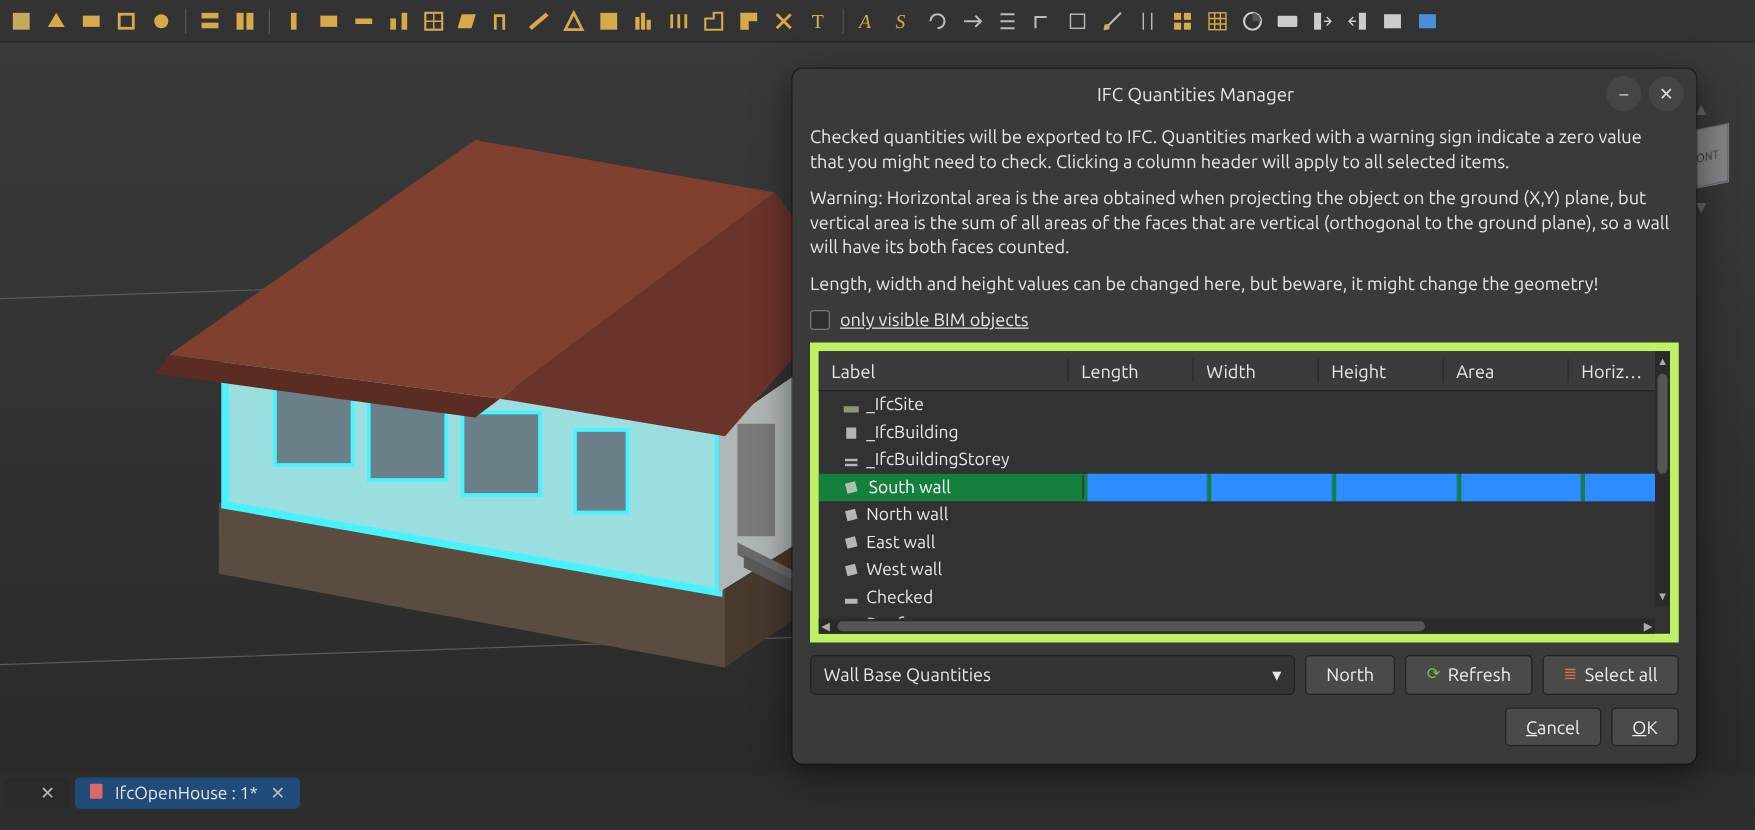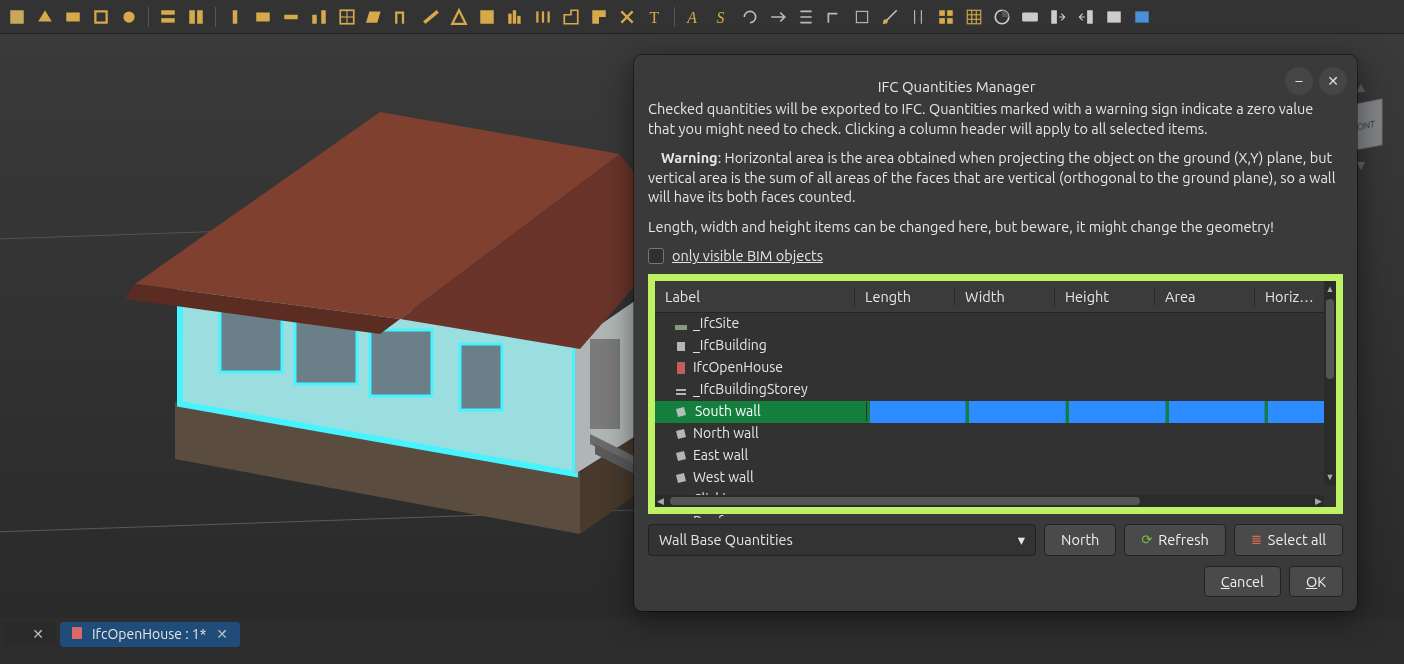--- a/index.html
+++ b/index.html
@@ -126,21 +126,21 @@
   top: 55px;
   width: 723px;
   background: #3a3a3a;
   border-radius: 8px;
   box-shadow: 0 0 0 1px rgba(0,0,0,.4), 0 8px 30px rgba(0,0,0,.5);
   color: #e6e6e6;
 }
 .dialog-titlebar {
   height: 40px;
   display: flex;
-  align-items: flex-end;
+  align-items: center;
   padding: 0 10px 0 0;
 }
 .dialog-title {
   flex: 1;
   text-align: center;
   font-size: 15px;
 }
 .win-btn {
   width: 28px; height: 28px;
   border-radius: 14px;
@@ -151,21 +151,21 @@
   margin-left: 6px;
   font-size: 14px;
   color: #ddd;
 }
 .dialog-body {
   padding: 4px 14px 14px 14px;
   font-size: 14.5px;
   line-height: 1.35;
 }
 .dialog-body p { margin-bottom: 10px; }
-.dialog-body b { font-weight: 700; margin-left: 13px; }
+.dialog-body b { font-weight: 400; }
 .checkbox-row {
   display: flex;
   align-items: center;
   gap: 8px;
   margin: 8px 0;
   text-decoration: underline;
 }
 .checkbox {
   width: 16px; height: 16px;
   border: 1px solid #777;
@@ -547,21 +547,21 @@
 
 <div class="dialog">
   <div class="dialog-titlebar">
     <div class="dialog-title">IFC Quantities Manager</div>
     <div class="win-btn">–</div>
     <div class="win-btn">✕</div>
   </div>
   <div class="dialog-body">
     <p>Checked quantities will be exported to IFC. Quantities marked with a warning sign indicate a zero value that you might need to check. Clicking a column header will apply to all selected items.</p>
     <p><b>Warning</b><span>: Horizontal area is the area obtained when projecting the object on the ground (X,Y) plane, but vertical area is the sum of all areas of the faces that are vertical (orthogonal to the ground plane), so a wall will have its both faces counted.</span></p>
-    <p>Length, width and height items can be changed here, but beware, it might change the geometry!</p>
+    <p>Length, width and height values can be changed here, but beware, it might change the geometry!</p>
 
     <div class="checkbox-row">
       <div class="checkbox"></div>
       <span>only visible BIM objects</span>
     </div>
 
     <div class="table-wrap">
       <div class="table-head">
         <div class="th c-label">Label</div>
         <div class="th c-length">Length</div>
@@ -583,28 +583,20 @@
             <span class="rowicon">
               <svg width="14" height="14" viewBox="0 0 14 14">
                 <rect x="3" y="3" width="8" height="9" fill="#ccc"></rect>
               </svg>
             </span>
             <span>_IfcBuilding</span>
           </div>
           <div class="table-row">
             <span class="rowicon">
               <svg width="14" height="14" viewBox="0 0 14 14">
-                <rect x="3" y="1" width="8" height="12" fill="#d66" rx="1"></rect>
-              </svg>
-            </span>
-            <span>IfcOpenHouse</span>
-          </div>
-          <div class="table-row">
-            <span class="rowicon">
-              <svg width="14" height="14" viewBox="0 0 14 14">
                 <rect x="2" y="6" width="10" height="2" fill="#ccc"></rect>
                 <rect x="2" y="10" width="10" height="2" fill="#ccc"></rect>
               </svg>
             </span>
             <span>_IfcBuildingStorey</span>
           </div>
           <div class="table-row selected">
             <div class="td c-label" style="display:flex;align-items:center;gap:6px;padding-left:0">
               <span class="rowicon">
                 <svg width="14" height="14" viewBox="0 0 14 14">
@@ -642,21 +634,21 @@
               </svg>
             </span>
             <span>West wall</span>
           </div>
           <div class="table-row">
             <span class="rowicon">
               <svg width="14" height="14" viewBox="0 0 14 14">
                 <rect x="2" y="8" width="10" height="4" fill="#ccc"></rect>
               </svg>
             </span>
-            <span>Clicking</span>
+            <span>Checked</span>
           </div>
           <div class="table-row">
             <span class="rowicon">
               <svg width="14" height="14" viewBox="0 0 14 14">
                 <polygon points="2,10 7,3 12,10" fill="#ccc"></polygon>
               </svg>
             </span>
             <span>Roof</span>
           </div>
         </div>

